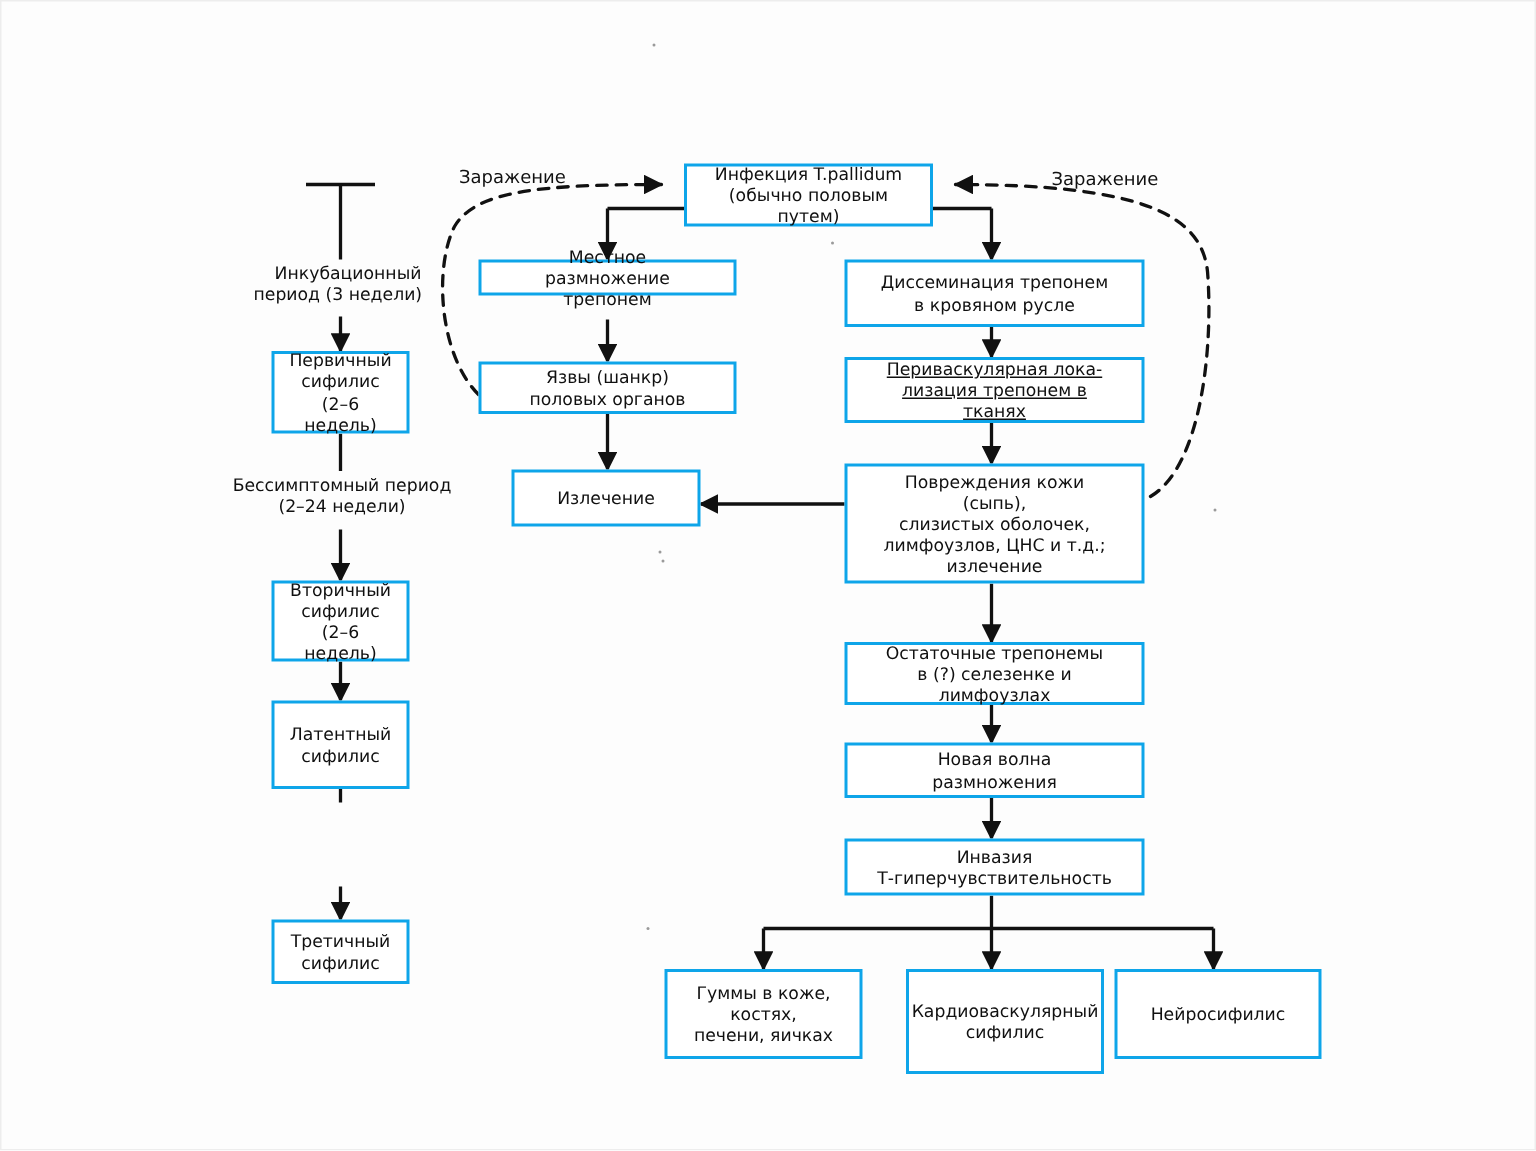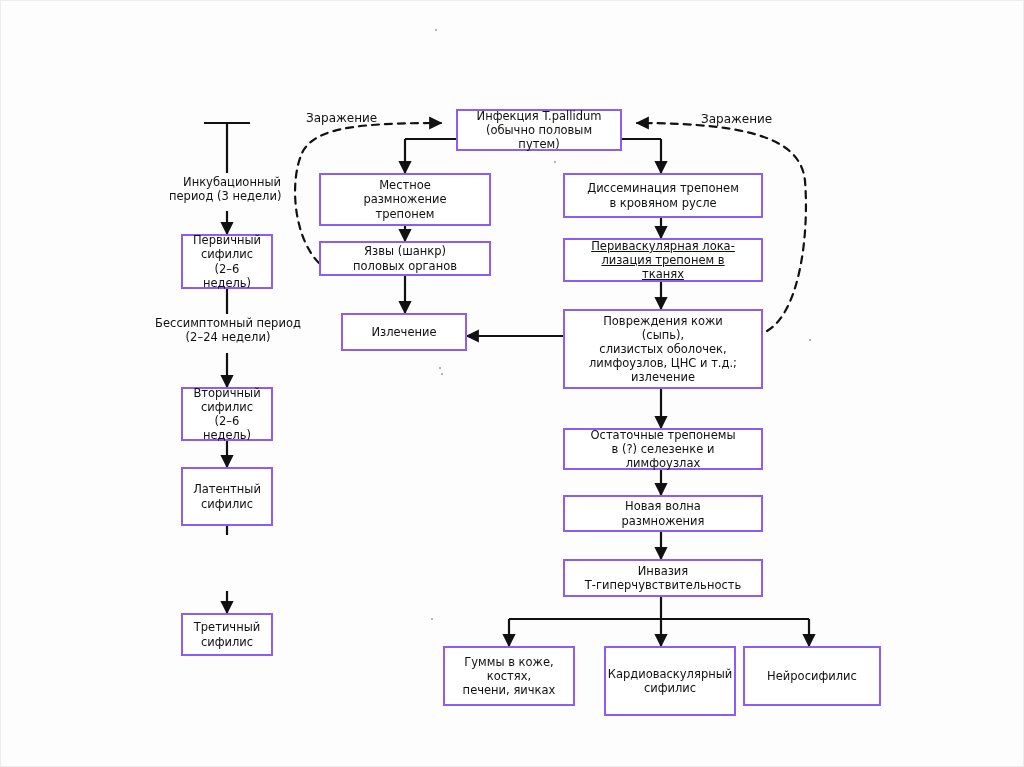--- a/index.html
+++ b/index.html
@@ -21,21 +21,21 @@
   #diagram-svg {
     position: absolute;
     left: 0;
     top: 0;
     width: 1024px;
     height: 767px;
   }
   .node {
     position: absolute;
     box-sizing: border-box;
-    border: 2px solid #8b5cf6;
+    border: 2px solid #0ea5e9;
     background: #ffffff;
     display: flex;
     align-items: center;
     justify-content: center;
     text-align: center;
     color: #101010;
     line-height: 1.22;
     font-family: "DejaVu Sans", "Liberation Sans", sans-serif;
     font-size: 11.5px;
     padding: 2px 17px;
@@ -159,21 +159,21 @@
   <div class="node" style="left:180px; top:466px; width:92px; height:59px;">Латентный
 сифилис</div>
 
 
   <div class="node" style="left:180px; top:612px; width:92px; height:43px;">Третичный
 сифилис</div>
 
   <div class="node" style="left:455px; top:108px; width:166px; height:42px;">Инфекция T.pallidum
 (обычно половым путем)</div>
 
-  <div class="node" style="left:318px; top:172px; width:172px; height:53px;">Местное размножение
+  <div class="node" style="left:318px; top:172px; width:172px; height:24px;">Местное размножение
 трепонем</div>
 
   <div class="node" style="left:318px; top:240px; width:172px; height:35px;">Язвы (шанкр)
 половых органов</div>
 
   <div class="node" style="left:340px; top:312px; width:126px; height:38px;">Излечение</div>
 
   <div class="node" style="left:562px; top:172px; width:200px; height:45px;">Диссеминация трепонем
 в кровяном русле</div>
 

